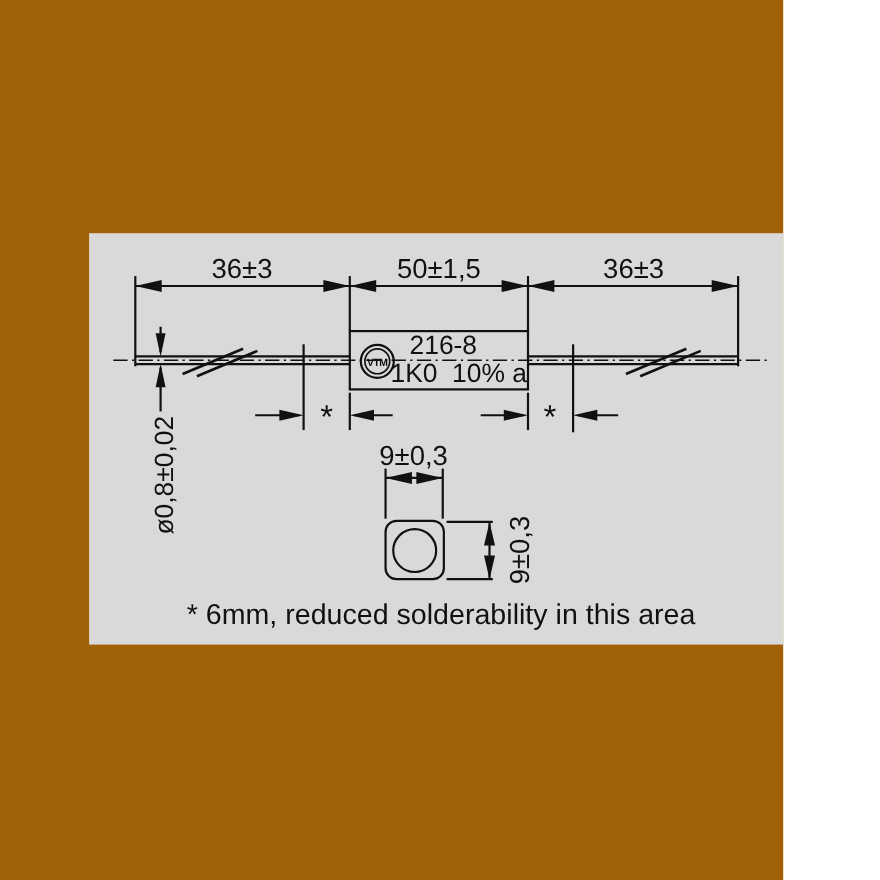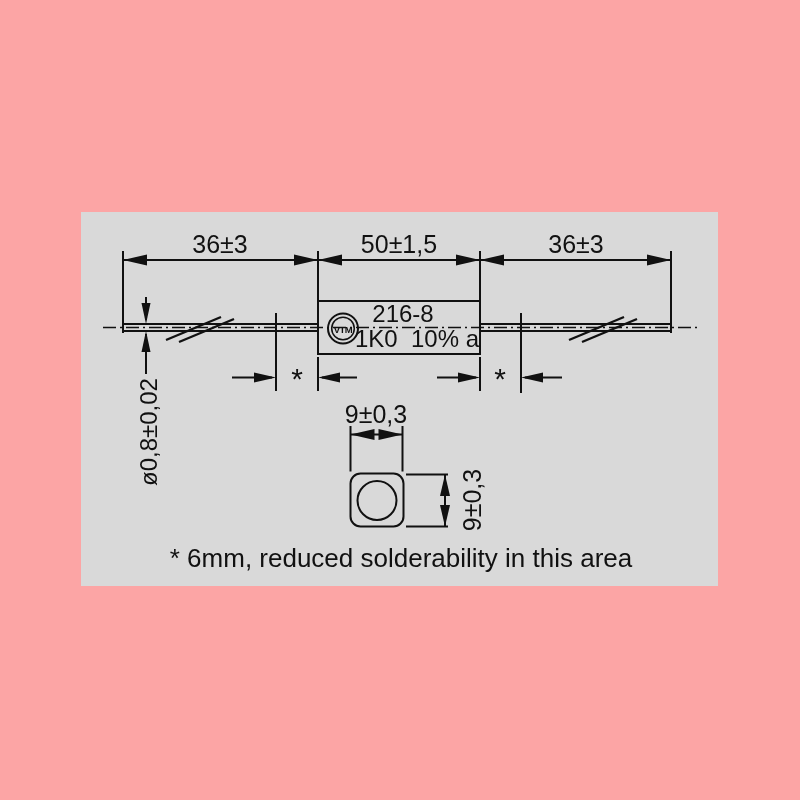--- a/index.html
+++ b/index.html
@@ -1,16 +1,16 @@
 <!DOCTYPE html>
 <html><head>
 <meta charset="utf-8">
 <style>
   html,body{margin:0;padding:0;background:#ffffff;}
-  .page{position:relative;width:800px;height:800px;background:#fca5a5;overflow:hidden;}
+  .page{position:relative;width:712px;height:800px;background:#a16207;overflow:hidden;}
   svg{display:block;position:absolute;left:0;top:0;}
   .ln{stroke:#111111;stroke-width:2;fill:none;stroke-linecap:butt;}
   .cl{stroke:#111111;stroke-width:1.4;fill:none;stroke-dasharray:13 4 2 4;}
   .brk{stroke:#111111;stroke-width:2.4;fill:none;}
   .ring{stroke:#111111;fill:none;}
   .ah{fill:#111111;stroke:none;}
   text{font-family:"Liberation Sans","DejaVu Sans",sans-serif;fill:#111111;}
   .mid{text-anchor:middle;}
   .t25{font-size:25px;}
   .t24{font-size:24px;}

